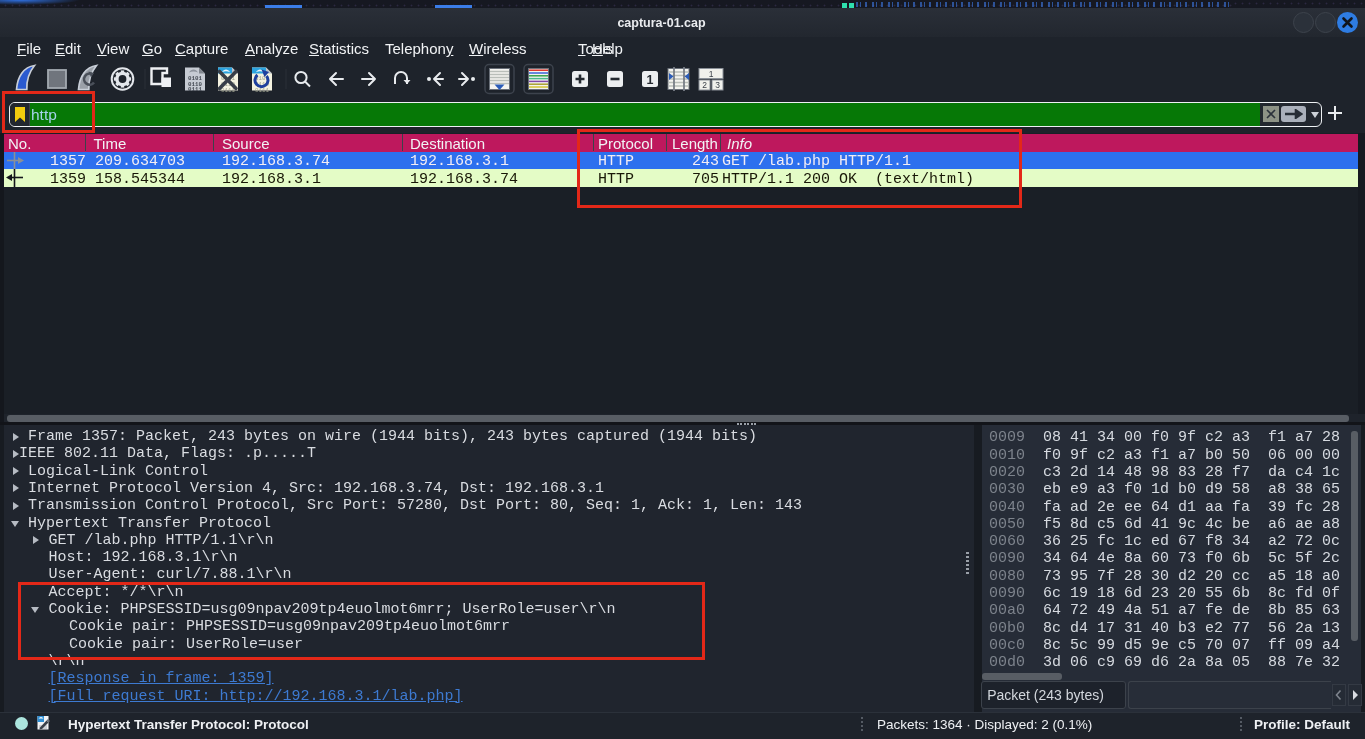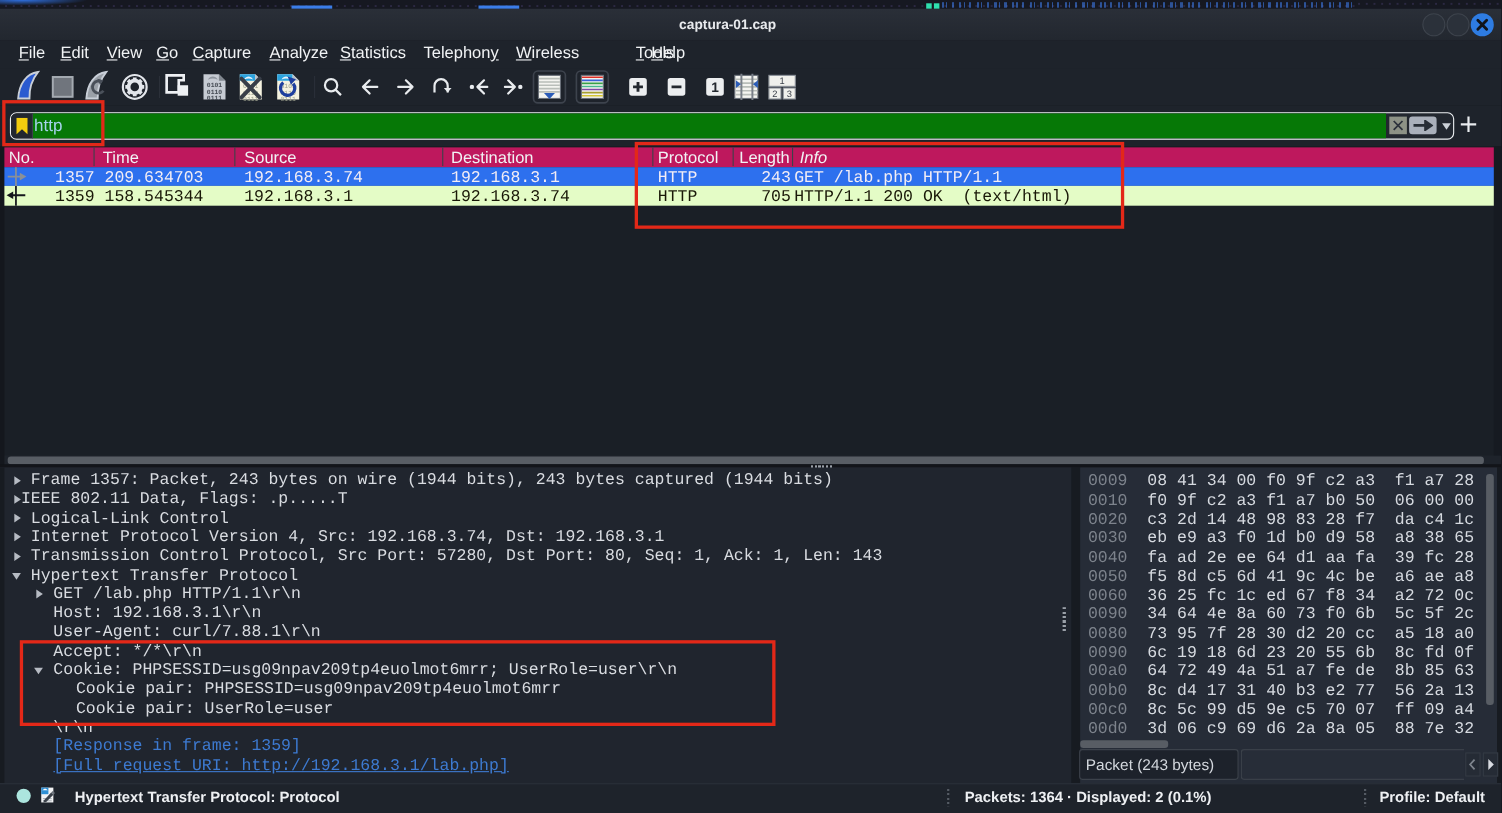--- a/index.html
+++ b/index.html
@@ -271,21 +271,21 @@
   <span class="abs" style="left:28px;top:69.2px;">Transmission Control Protocol, Src Port: 57280, Dst Port: 80, Seq: 1, Ack: 1, Len: 143</span>
   <span class="abs" style="left:28px;top:86.5px;">Hypertext Transfer Protocol</span>
   <span class="abs" style="left:48.5px;top:103.8px;">GET /lab.php HTTP/1.1\r\n</span>
   <span class="abs" style="left:48.5px;top:121.1px;">Host: 192.168.3.1\r\n</span>
   <span class="abs" style="left:48.5px;top:138.4px;">User-Agent: curl/7.88.1\r\n</span>
   <span class="abs" style="left:48.5px;top:155.7px;">Accept: */*\r\n</span>
   <span class="abs" style="left:48.5px;top:173px;">Cookie: PHPSESSID=usg09npav209tp4euolmot6mrr; UserRole=user\r\n</span>
   <span class="abs" style="left:69px;top:190.3px;">Cookie pair: PHPSESSID=usg09npav209tp4euolmot6mrr</span>
   <span class="abs" style="left:69px;top:207.6px;">Cookie pair: UserRole=user</span>
   <span class="abs" style="left:48.5px;top:224.9px;">\r\n</span>
-  <span class="abs" style="left:48.5px;top:242.2px;color:#3d7ad1;">[Response in frame: 1359]</span>
+  <span class="abs" style="left:48.5px;top:242.2px;color:#3d7ad1;text-decoration:underline;">[Response in frame: 1359]</span>
   <span class="abs" style="left:48.5px;top:259.5px;color:#3d7ad1;text-decoration:underline;">[Full request URI: http://192.168.3.1/lab.php]</span>
 </div>
 
 <div class="tri-r" style="left:13px;top:432.5px;"></div>
 <div class="tri-r" style="left:13px;top:449.8px;"></div>
 <div class="tri-r" style="left:13px;top:467.1px;"></div>
 <div class="tri-r" style="left:13px;top:484.4px;"></div>
 <div class="tri-r" style="left:13px;top:501.7px;"></div>
 <div class="tri-d" style="left:11px;top:520.5px;"></div>
 <div class="tri-r" style="left:33px;top:536.3px;"></div>
@@ -332,21 +332,21 @@
 <svg class="abs" style="left:37px;top:714.5px;" width="13" height="16">
   <rect x="0.5" y="1" width="11" height="13.5" fill="#f2f3f5"></rect>
   <rect x="0.5" y="1" width="6.5" height="6" fill="#2f8fd4"></rect>
   <path d="M1.5,3.5 c1.5,-2 3.5,-2 5,0 z" fill="#fff"></path>
   <path d="M2,11 h8 M2,13 h8" stroke="#9aa0a8" stroke-width="0.8"></path>
   <path d="M3,12.5 L9.5,5.5 l2,2 L5,14 l-2.6,0.6 z" fill="#3a4049"></path>
   <path d="M9.5,5.5 l1.5,-1.5 2,2 -1.5,1.5 z" fill="#6a7079"></path>
 </svg>
 <div class="abs" style="left:68px;top:716.5px;font-size:13.5px;font-weight:bold;color:#eef0f3;">Hypertext Transfer Protocol: Protocol</div>
 <div class="dotsep" style="left:861px;"></div>
-<div class="abs" style="left:877px;top:716.5px;font-size:13.5px;font-weight:bold;color:#eef0f3;">Packets: 1364 · Displayed: 2 (0.1%)</div>
+<div class="abs" style="left:877px;top:716.5px;font-size:13.5px;font-weight:normal;color:#eef0f3;">Packets: 1364 · Displayed: 2 (0.1%)</div>
 <div class="dotsep" style="left:1240px;"></div>
 <div class="abs" style="left:1254px;top:716.5px;font-size:13.5px;font-weight:bold;color:#eef0f3;">Profile: Default</div>
 
 <div class="redbox" style="left:2px;top:91px;width:87px;height:36px;"></div>
 <div class="redbox" style="left:577px;top:129px;width:439px;height:73px;"></div>
 <div class="redbox" style="left:18px;top:582px;width:681px;height:72px;"></div>
 
 </div>
 
 </body></html>

